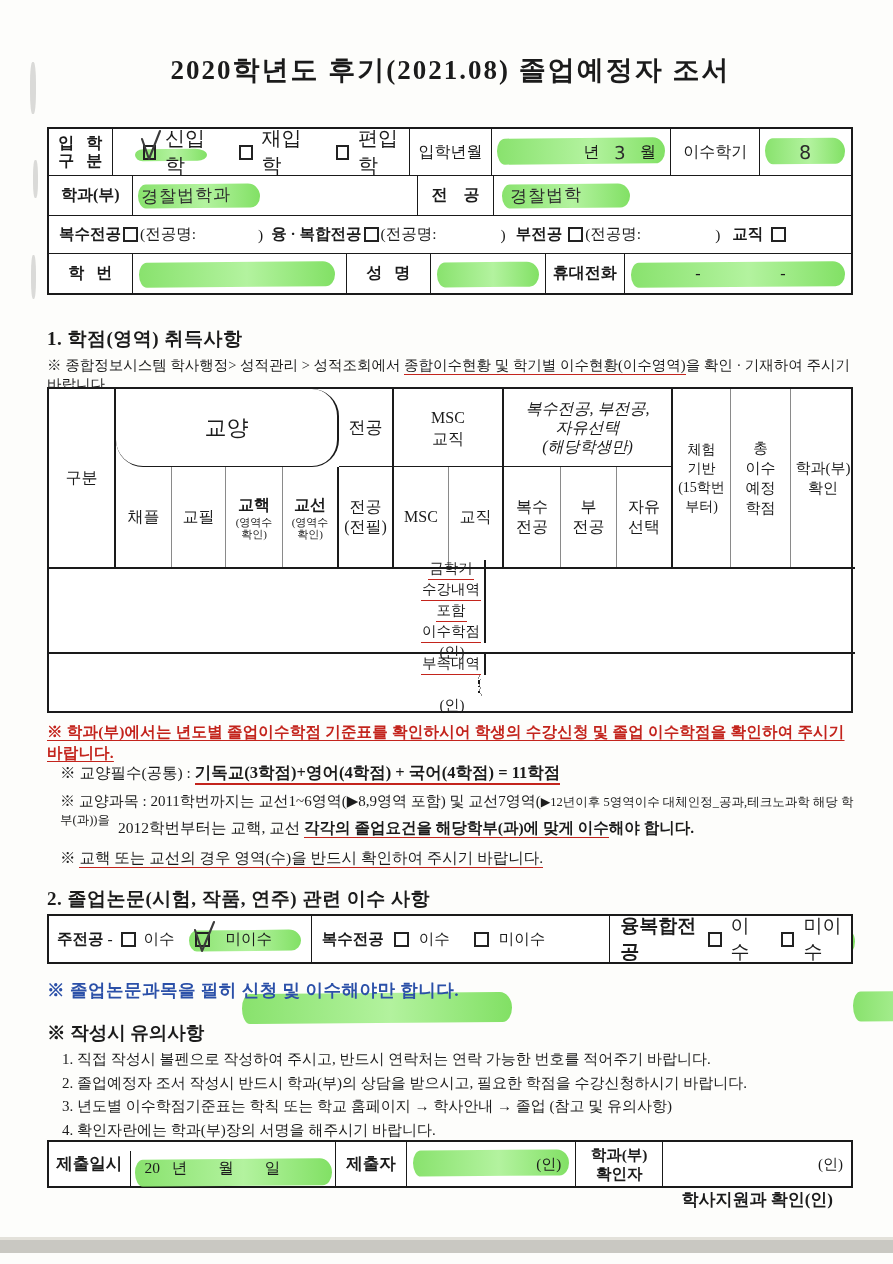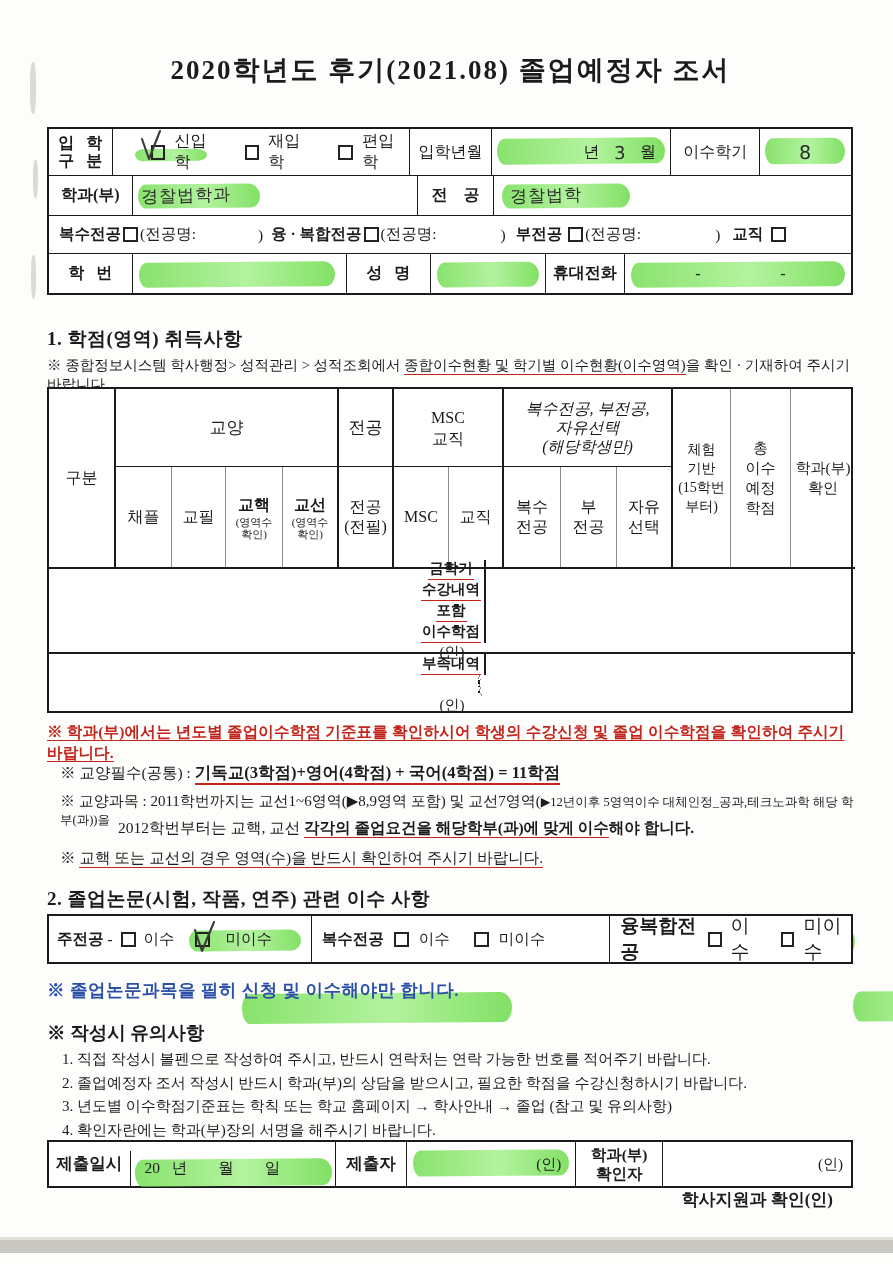--- a/index.html
+++ b/index.html
@@ -54,21 +54,21 @@
             text-align:center;font-size:16px;position:relative;}
   .brk{border-right:2px solid var(--line);}
   .brn{border-right:1px solid var(--thin);}
   .bbk{border-bottom:1.8px solid var(--line);}
   .small{font-size:11px;line-height:12px;}
   .h3line{font-size:15px;line-height:19px;}
   .bodyrow{grid-column:1/15;display:flex;border-top:2.2px solid var(--line);}
   .bodyrow .bc{box-sizing:border-box;height:100%;display:flex;align-items:center;justify-content:center;
                flex-direction:column;position:relative;}
   .redu{display:inline-block;border-bottom:1.6px solid var(--red);padding:0 1px 1px 1px;}
-  .rowlab{font-size:14.5px;line-height:19px;font-weight:700;}
+  .rowlab{font-size:14.5px;line-height:19px;font-weight:400;}
   
   .h-sec{font-size:19px;font-weight:700;letter-spacing:.5px;}
   .note{font-size:14.5px;}
   .u-red{border-bottom:1.6px solid var(--red);padding-bottom:1px;}
   .warning{color:var(--red);font-weight:700;font-size:15.5px;text-decoration:underline;
            text-underline-offset:3px;letter-spacing:.2px;}
   .bold-u{font-weight:700;font-size:16.5px;border-bottom:2px solid var(--red);padding-bottom:1px;}
   .bluenote{color:var(--blue);font-weight:700;font-size:17.5px;letter-spacing:.5px;}
   .notice-h{font-size:18.5px;font-weight:700;}
   .notice-it{font-size:15px;line-height:23.5px;}
@@ -91,21 +91,21 @@
 
   <div class="abs title">2020학년도  후기(2021.08)  졸업예정자  조서</div>
 
   <div class="tbl" style="left:47px;top:127px;width:806px;">
 
     <div class="trow" style="height:46px;">
       <div class="tc lbl" style="width:63px;flex-direction:column;line-height:18px;">
         <span class="pre">입   학</span>
         <span class="pre">구   분</span>
       </div>
-      <div class="tc" style="width:299px;padding-left:38px;gap:9px;font-size:16px;">
+      <div class="tc" style="width:299px;padding-left:30px;gap:9px;font-size:20px;">
         <div class="hl" style="left:22px;top:20px;width:72px;height:12px;"></div>
         <svg class="vsvg" width="24" height="34" viewBox="0 0 24 34" style="left:26px;top:-1px;">
           <polyline points="3,11 10,31 21,3" fill="none" stroke="#3a3a3a" stroke-width="2.1" stroke-linecap="round" stroke-linejoin="round"></polyline>
         </svg>
         <span class="cb"></span>
         <span class="z2">신입학</span>
         <span class="cb" style="margin-left:14px;"></span>
         <span>재입학</span>
         <span class="cb" style="margin-left:14px;"></span>
         <span>편입학</span>
@@ -179,21 +179,21 @@
 
   <div class="abs h-sec" style="left:47px;top:326px;">1. 학점(영역) 취득사항</div>
   <div class="abs note" style="left:47px;top:356px;width:810px;">
     <span>※ 종합정보시스템 학사행정&gt; 성적관리 &gt; 성적조회에서 </span><span class="u-red">종합이수현황 및 학기별 이수현황(이수영역)</span><span>을 확인 · 기재하여 주시기 바랍니다.</span>
   </div>
 
   <div class="t1">
 
     <div style="grid-row:1/3;grid-column:1;" class="brk">구분</div>
 
-    <div style="grid-row:1;grid-column:2/6;font-size:17px;" class="brk bbk">교양</div>
+    <div style="grid-row:1;grid-column:2/6;font-size:22px;border-radius:27px;" class="brk bbk">교양</div>
     <div style="grid-row:1;grid-column:6;font-size:17px;" class="brk bbk">전공</div>
     <div style="grid-row:1;grid-column:7/9;line-height:21px;" class="brk bbk">
       <span>MSC</span>
       <span>교직</span>
     </div>
     <div style="grid-row:1;grid-column:9/12;font-style:italic;" class="brk bbk h3line">
       <span>복수전공, 부전공,</span>
       <span>자유선택</span>
       <span>(해당학생만)</span>
     </div>

